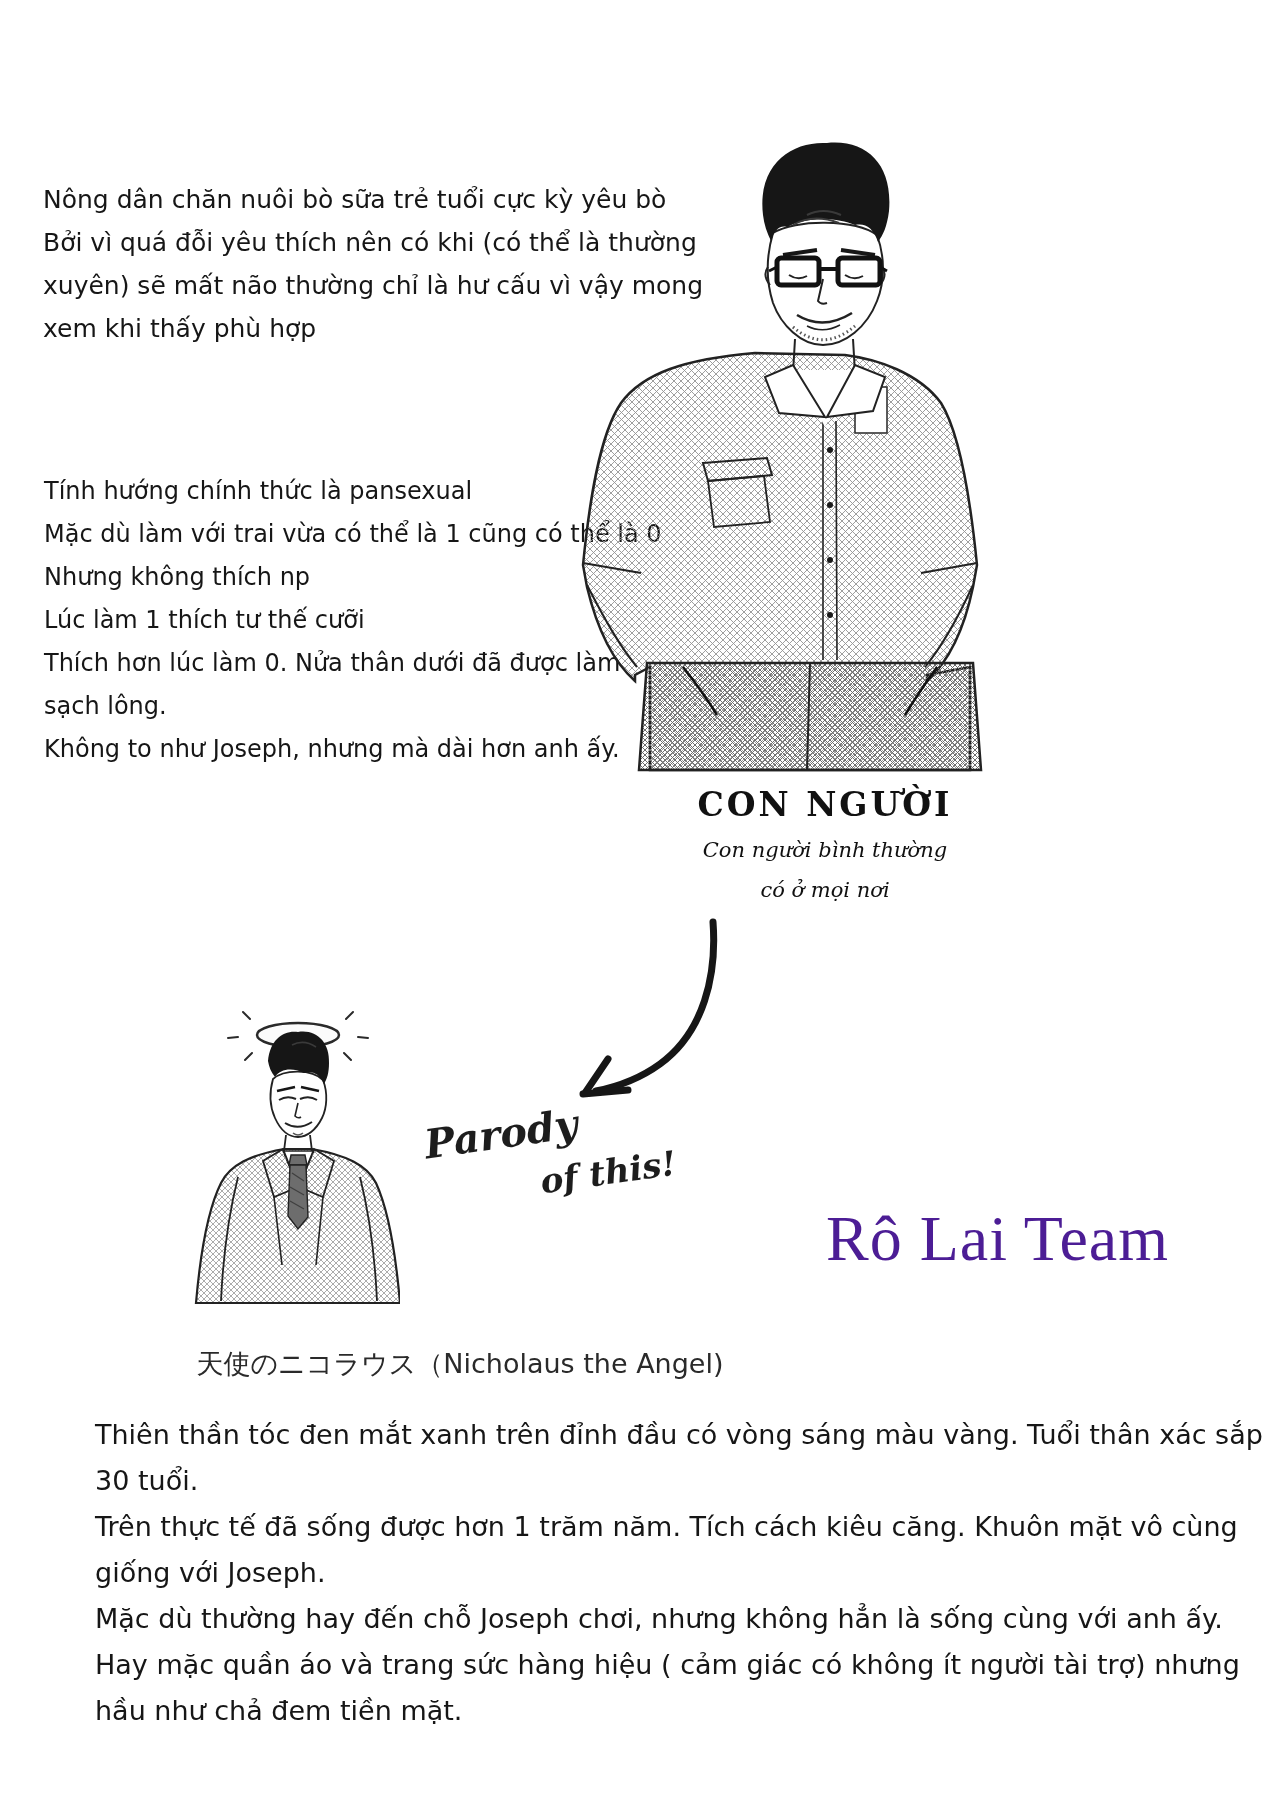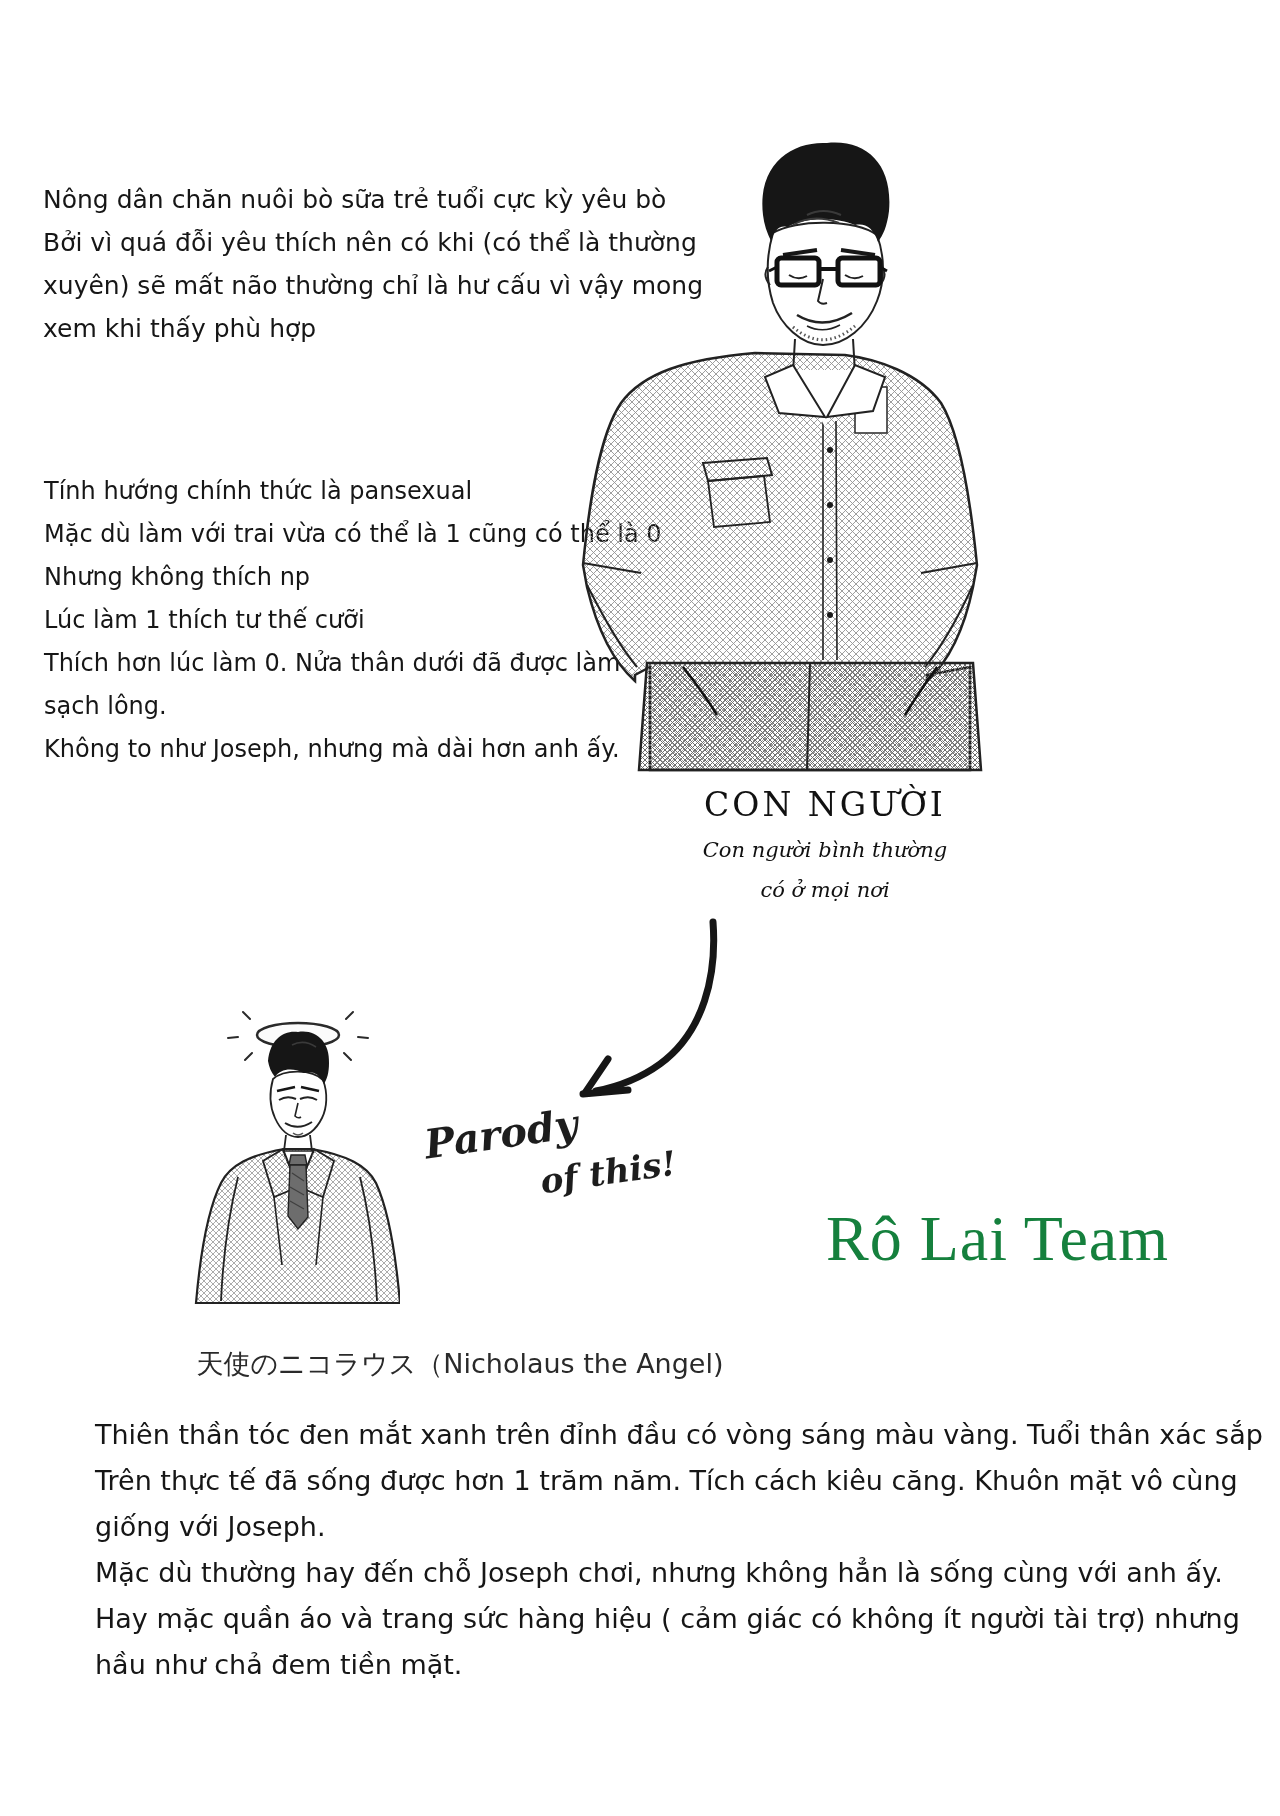--- a/index.html
+++ b/index.html
@@ -9,42 +9,42 @@
     font-family:"DejaVu Sans",sans-serif;color:#141414;padding-left:40px;
   }
   .abs{position:absolute;}
   .hand{font-family:"DejaVu Sans",sans-serif;color:#161616;}
   .hand .ln{white-space:nowrap;}
   .intro{left:43px;top:178px;font-size:25px;line-height:43px;width:660px;}
   .traits{left:44px;top:470px;font-size:24px;line-height:43px;width:620px;}
 
   .human-label{left:640px;top:785px;width:370px;text-align:center;}
   .human-title{
-    font-family:"DejaVu Serif",serif;font-weight:normal;font-size:33px;
+    font-family:"DejaVu Serif",serif;font-weight:bold;font-size:33px;
     letter-spacing:3px;color:#111;
   }
   .human-sub{
     font-family:"DejaVu Serif",serif;font-style:italic;font-size:21px;
     line-height:40px;color:#111;margin-top:6px;
   }
 
   .parody-1{
     left:424px;top:1110px;font-family:"DejaVu Serif",serif;
     font-weight:bold;font-style:italic;font-size:40px;color:#1d1d1d;
     transform:rotate(-8deg);white-space:nowrap;
   }
   .parody-2{
     left:540px;top:1152px;font-family:"DejaVu Serif",serif;
     font-weight:bold;font-style:italic;font-size:34px;color:#1d1d1d;
     transform:rotate(-8deg);white-space:nowrap;
   }
 
   .team{
     left:826px;top:1202px;font-family:"Liberation Serif","DejaVu Serif",serif;
-    font-size:64px;color:#15803d;white-space:nowrap;letter-spacing:1px;
+    font-size:64px;color:#4c1d95;white-space:nowrap;letter-spacing:1px;
   }
 
   .caption{
     left:0;top:1346px;width:920px;text-align:center;
     font-size:27px;color:#2a2a2a;font-family:"DejaVu Sans",sans-serif;
   }
 
   .angel-text{left:95px;top:1392px;font-size:27px;line-height:46px;width:1170px;margin-top:20px;}
 
   svg{display:block;}
@@ -222,20 +222,21 @@
 
   <div class="abs parody-1">Parody</div>
   <div class="abs parody-2">of this!</div>
 
   <div class="abs team">Rô Lai Team</div>
 
   <div class="abs caption">天使のニコラウス（Nicholaus the Angel)</div>
 
   <div class="abs hand angel-text">
     <div class="ln">Thiên thần tóc đen mắt xanh trên đỉnh đầu có vòng sáng màu vàng. Tuổi thân xác sắp</div>
+    <div class="ln">30 tuổi.</div>
     <div class="ln">Trên thực tế đã sống được hơn 1 trăm năm. Tích cách kiêu căng. Khuôn mặt vô cùng</div>
     <div class="ln">giống với Joseph.</div>
     <div class="ln">Mặc dù thường hay đến chỗ Joseph chơi, nhưng không hẳn là sống cùng với anh ấy.</div>
     <div class="ln">Hay mặc quần áo và trang sức hàng hiệu ( cảm giác có không ít người tài trợ) nhưng</div>
     <div class="ln">hầu như chả đem tiền mặt.</div>
   </div>
 
 </div>
 
 </body></html>

